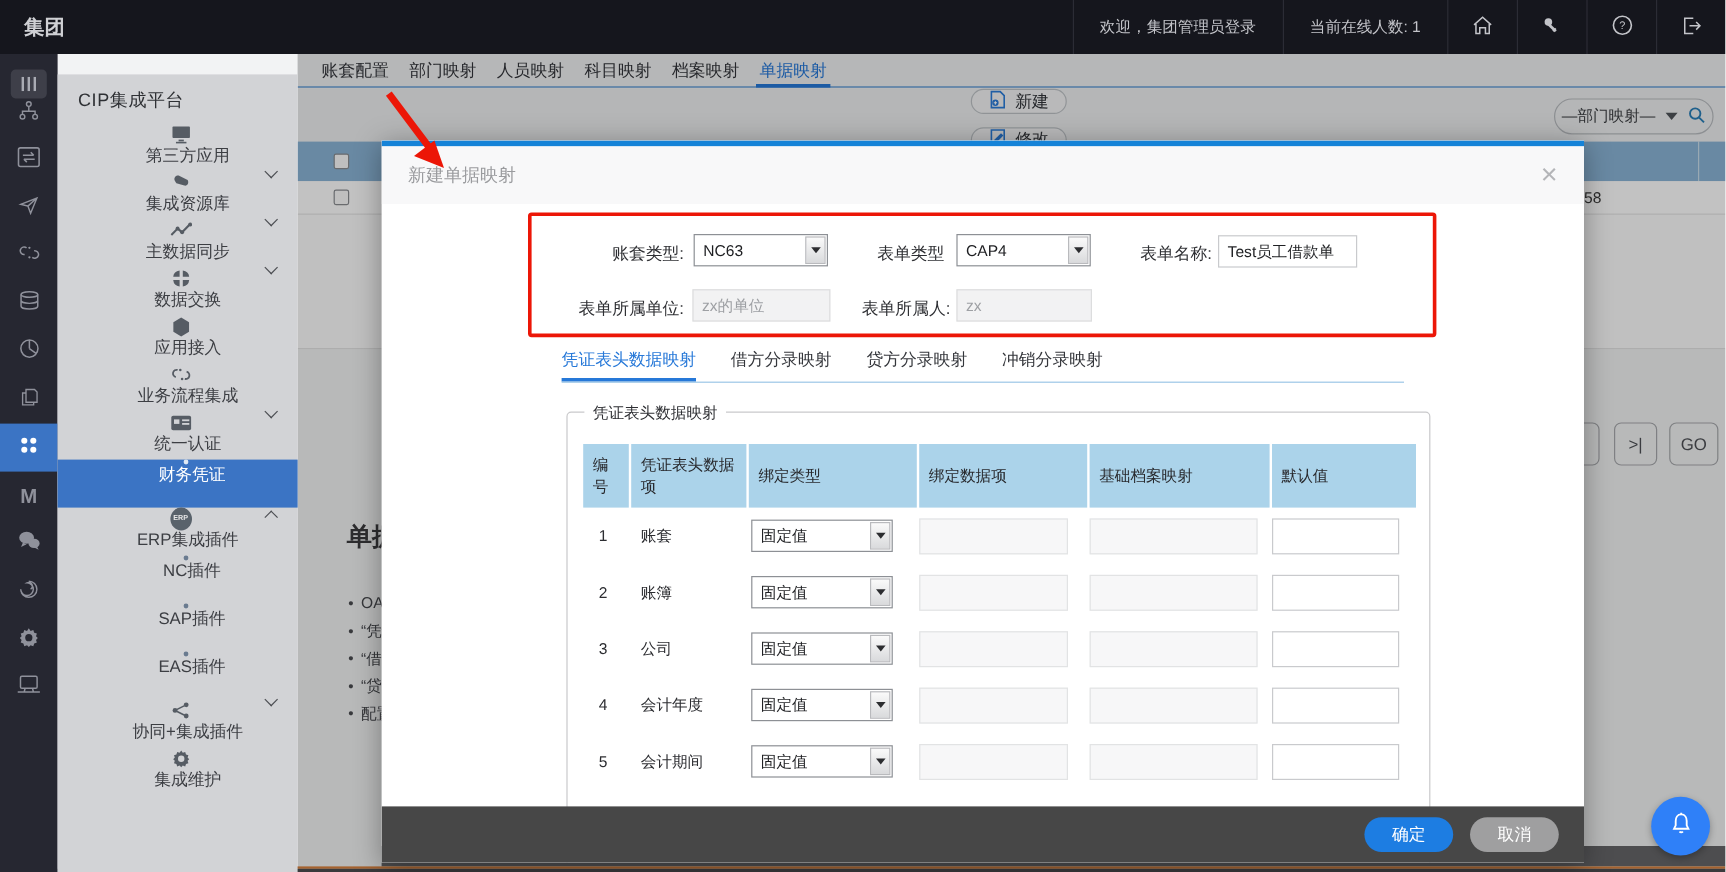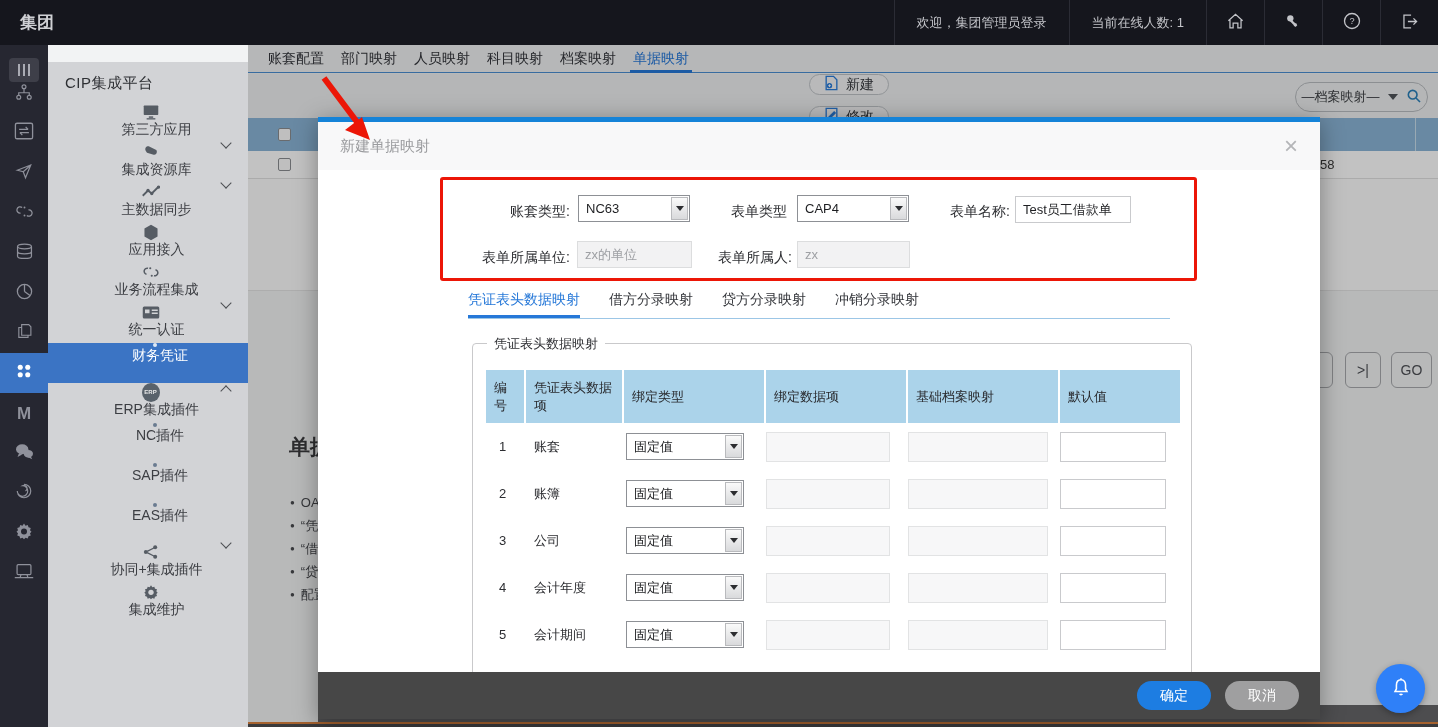--- a/index.html
+++ b/index.html
@@ -260,20 +260,29 @@
             <circle cx="8" cy="7" r="2.2"></circle>
             <circle cx="13" cy="11" r="2.2"></circle>
             <circle cx="22" cy="2.5" r="2.2"></circle>
           </svg>
         </span>
       <span>主数据同步</span>
       <span class="chev down"></span>
     </div>
     <div class="sb-item">
       <span class="ic">
+          <svg width="16" height="16" viewBox="0 0 24 24">
+            <path d="M10 2 A9 9 0 0 0 2 10 L10 10 Z M14 2 A9 9 0 0 1 22 10 L14 10 Z M10 22 A9 9 0 0 1 2 14 L10 14 Z M14 22 A9 9 0 0 0 22 14 L14 14 Z"></path>
+          </svg>
+        </span>
+      <span>数据交换</span>
+      <span class="chev down"></span>
+    </div>
+    <div class="sb-item">
+      <span class="ic">
           <svg width="16" height="17" viewBox="0 0 24 26">
             <path d="M12 1 L22 7 V19 L12 25 L2 19 V7 Z"></path>
           </svg>
         </span>
       <span>应用接入</span>
     </div>
     <div class="sb-item">
       <span class="ic">
           <svg width="18" height="14" viewBox="0 0 24 18" style="fill:none;stroke:#565c64;stroke-width:2">
             <path d="M8 4 A4 4 0 1 0 6 12 M16 14 A4 4 0 1 0 18 6"></path>
@@ -369,21 +378,21 @@
       </div>
       <div class="pillbtn">
         <span><svg width="15" height="16" viewBox="0 0 22 24" style="fill:none;stroke:#2e9e4f;stroke-width:2">
               <path d="M2 6 H20 M7 6 V3 H15 V6 M5 6 L6 22 H16 L17 6 M9 10 V18 M13 10 V18"></path>
             </svg></span>
         <span>删除</span>
       </div>
     </div>
 
     <div class="querypill">
-      <span>—档案映射—</span>
+      <span>—部门映射—</span>
       <span class="caret"></span>
       <span><svg width="16" height="16" viewBox="0 0 24 24" style="fill:none;stroke:#2a7fb8;stroke-width:2.4">
             <circle cx="10" cy="10" r="6.5"></circle>
             <path d="M15 15 L21 21"></path>
           </svg></span>
     </div>
 
     <div class="grid-head">
       <span class="checkbox"></span>
       <span class="vline"></span>

